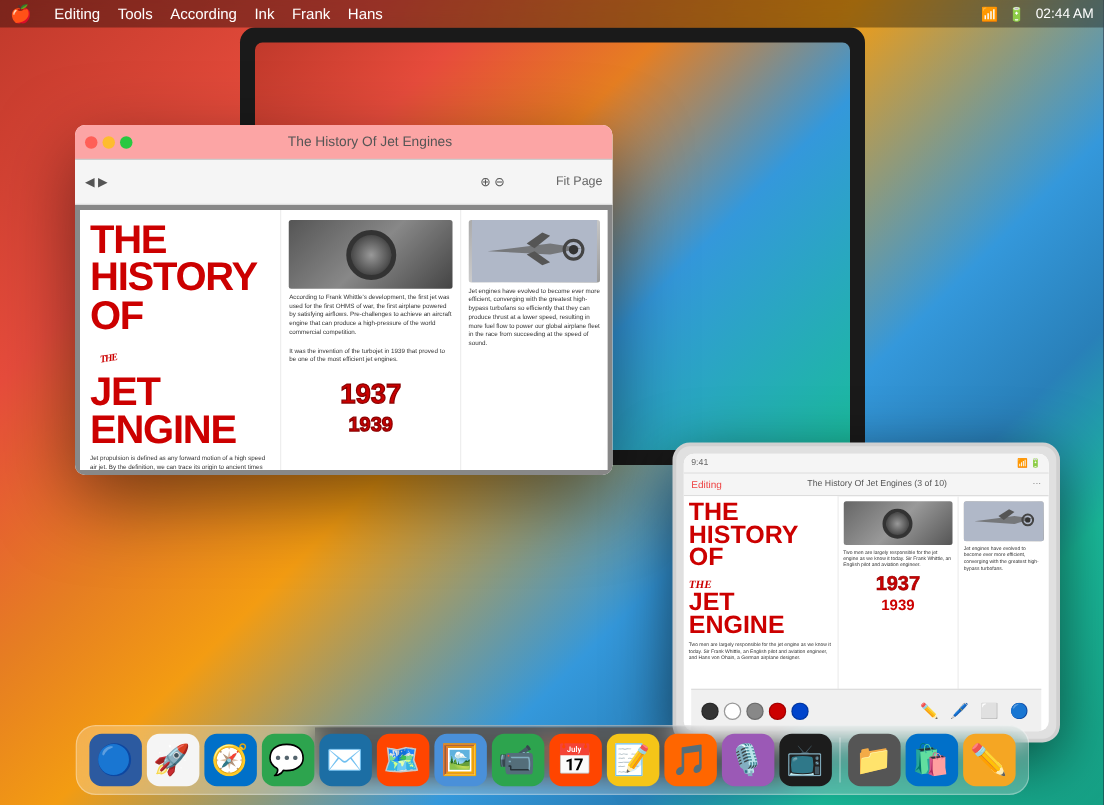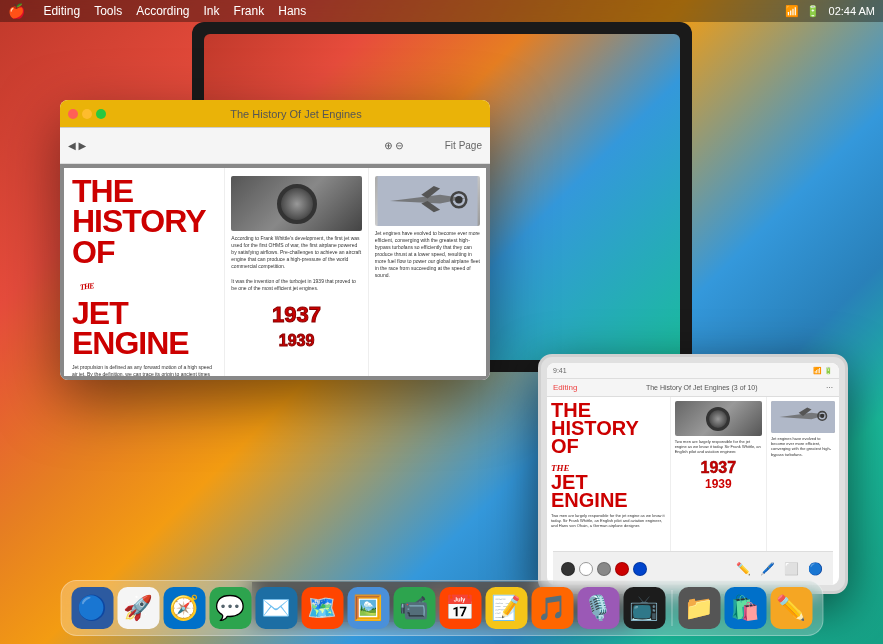--- a/index.html
+++ b/index.html
@@ -63,21 +63,21 @@
       height: 280px;
       background: white;
       border-radius: 8px;
       box-shadow: 0 20px 60px rgba(0,0,0,0.5);
       overflow: hidden;
       z-index: 50;
     }
 
     .pdf-window-titlebar {
       height: 28px;
-      background: #eab308;
+      background: #fca5a5;
       display: flex;
       align-items: center;
       padding: 0 8px;
       gap: 4px;
       border-bottom: 1px solid #ccc;
     }
     .traffic-light {
       width: 10px;
       height: 10px;
       border-radius: 50%;

